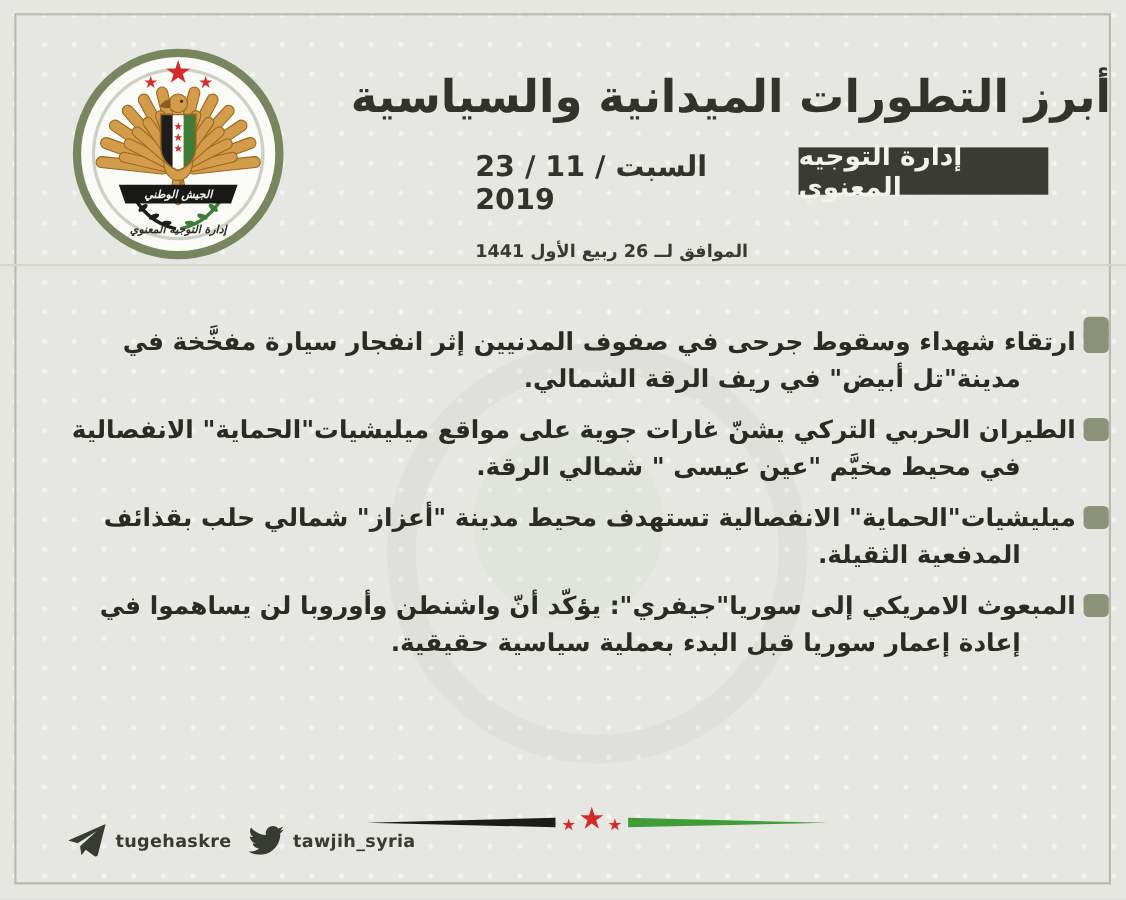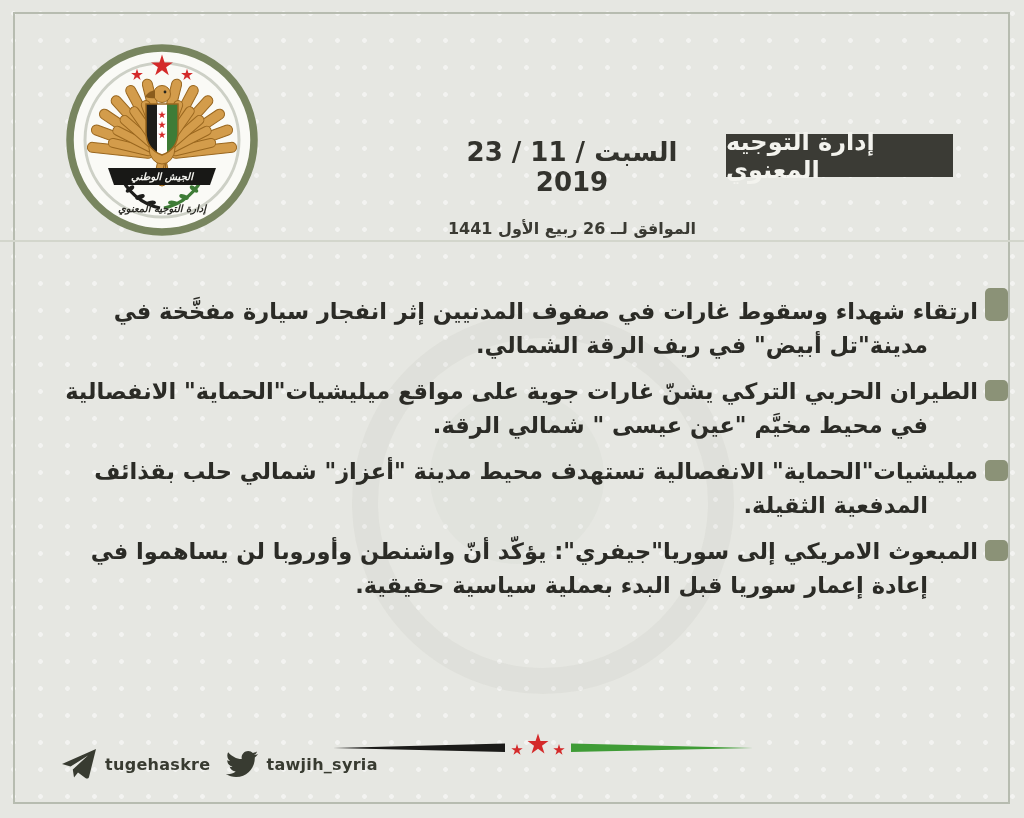--- a/index.html
+++ b/index.html
@@ -20,21 +20,21 @@
 
   .title{
     position:absolute;left:430px;top:64px;width:580px;text-align:center;
     font-size:41px;font-weight:bold;color:#33332d;white-space:nowrap;
   }
   .badge{
     position:absolute;left:726px;top:134px;width:227px;height:43px;
     background:#3b3b35;color:#f3f3ee;font-size:24px;font-weight:bold;
     display:flex;align-items:center;justify-content:center;
   }
-  .dateblock{position:absolute;left:432px;top:137px;width:280px;text-align:center;color:#33332d;direction:rtl;}
+  .dateblock{position:absolute;left:432px;top:137px;width:280px;text-align:left;color:#33332d;direction:rtl;}
   .date-main{font-size:26px;font-weight:bold;}
   .date-sub{font-size:16px;font-weight:bold;margin-top:22px;color:#3a3a33;}
 
   .bullets{position:absolute;top:282px;left:34px;right:16px;}
   .item{
     position:relative;direction:rtl;text-align:right;
     font-size:22.5px;font-weight:bold;line-height:34px;color:#2b2b26;
     padding-right:80px;text-indent:-50px;margin-bottom:12px;
   }
   .item .sq{position:absolute;right:0;top:6px;width:23px;height:21px;background:#8b9277;border-radius:5px;}
@@ -131,36 +131,37 @@
         <ellipse cx="132" cy="149" rx="5" ry="2.3" transform="rotate(38 132 149)"></ellipse>
         <ellipse cx="122" cy="157" rx="5" ry="2.3" transform="rotate(22 122 157)"></ellipse>
         <ellipse cx="111" cy="163" rx="5" ry="2.3" transform="rotate(8 111 163)"></ellipse>
       </g>
       <path d="M46,128 L154,128 L148,145 L52,145 Z" fill="#181816"></path>
       <text x="100" y="140" font-size="10" font-weight="bold" fill="#f5f5f0" text-anchor="middle">الجيش الوطني</text>
       <text x="100" y="172" font-size="10" font-weight="bold" fill="#2c2c27" text-anchor="middle">إدارة التوجيه المعنوي</text>
     </svg>
   </div>
 
+  <div class="title" dir="rtl">أبرز التطورات الميدانية والسياسية</div>
   <div class="badge">إدارة التوجيه المعنوي</div>
   <div class="dateblock">
     <div class="date-main">
       <span>السبت</span>
       <span dir="ltr">23 / 11 / 2019</span>
     </div>
     <div class="date-sub">الموافق لــ 26 ربيع الأول 1441</div>
   </div>
 
   <div class="bullets">
     <div class="item">
       <span class="sq"></span>
     </div>
     <div class="item">
       <span class="sq"></span>
-      <span>ارتقاء شهداء وسقوط غارات في صفوف المدنيين إثر انفجار سيارة مفخَّخة في مدينة"تل أبيض" في ريف الرقة الشمالي.</span>
+      <span>ارتقاء شهداء وسقوط جرحى في صفوف المدنيين إثر انفجار سيارة مفخَّخة في مدينة"تل أبيض" في ريف الرقة الشمالي.</span>
     </div>
     <div class="item">
       <span class="sq"></span>
       <span>الطيران الحربي التركي يشنّ غارات جوية على مواقع ميليشيات"الحماية" الانفصالية في محيط مخيَّم "عين عيسى " شمالي الرقة.</span>
     </div>
     <div class="item">
       <span class="sq"></span>
       <span>ميليشيات"الحماية" الانفصالية تستهدف محيط مدينة "أعزاز" شمالي حلب بقذائف المدفعية الثقيلة.</span>
     </div>
     <div class="item" style="margin-bottom:0">

